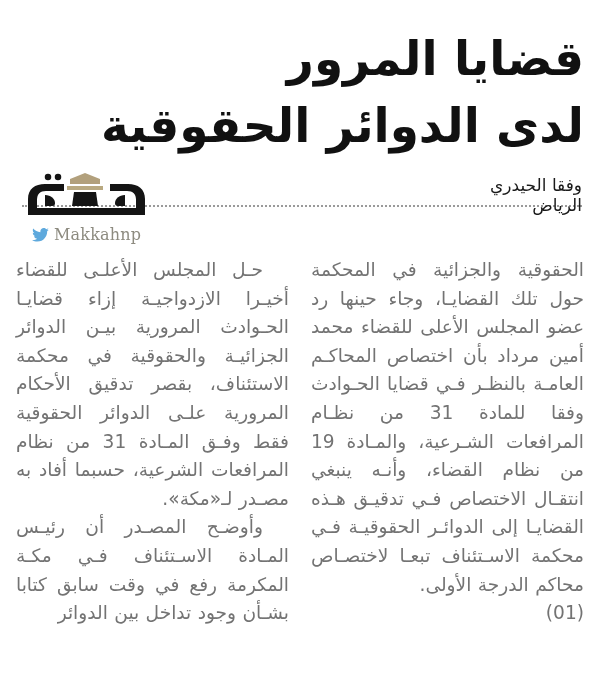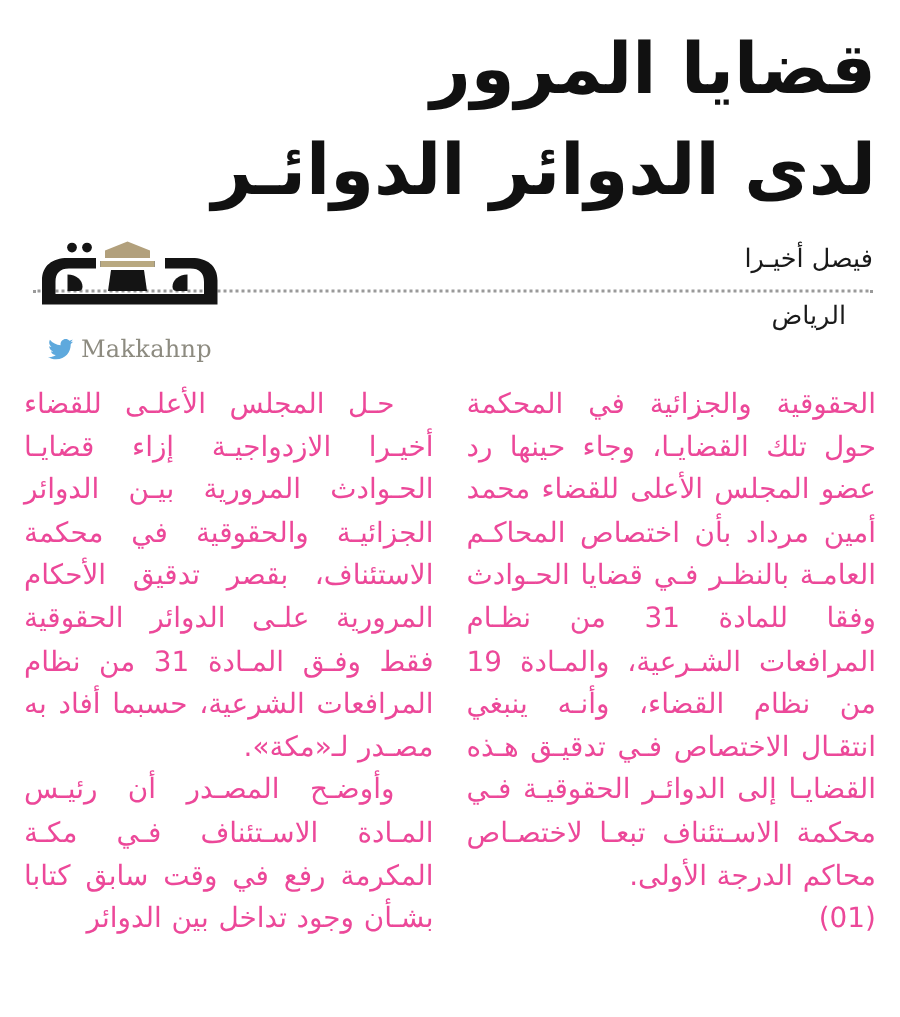--- a/index.html
+++ b/index.html
@@ -14,21 +14,21 @@
     overflow: hidden;
     font-family: "DejaVu Sans", "Liberation Sans", sans-serif;
     color: #151515;
     position: relative;
   }
 
   .clipping {
     width: 600px;
     height: 678px;
     box-sizing: border-box;
-    padding: 0 16px;
+    padding: 12px 16px;
     position: relative;
     background: #fff;
   }
 
   
   .headline {
     text-align: right;
     direction: rtl;
     padding-top: 14px;
     padding-left: 4px;
@@ -61,21 +61,21 @@
   }
   .logo-mark {
     display: block;
     width: 126px;
     height: 46px;
   }
   .twitter-row {
     display: flex;
     align-items: center;
     gap: 5px;
-    margin-top: 18px;
+    margin-top: 8px;
     padding-left: 10px;
   }
   .twitter-bird {
     width: 17px;
     height: 14px;
     flex: 0 0 auto;
   }
   .twitter-handle {
     font-family: "DejaVu Serif", "Liberation Serif", serif;
     font-size: 16px;
@@ -93,23 +93,21 @@
   .byline-author {
     font-size: 17px;
     font-weight: 400;
     color: #1a1a1a;
     letter-spacing: 0.3px;
     white-space: nowrap;
   }
   .byline-city {
     font-size: 17px;
     color: #1a1a1a;
-    margin-top: 18px;
     white-space: nowrap;
-    text-align: center;
   }
 
   .dotted-rule {
     position: absolute;
     left: 6px;
     right: 2px;
     top: 34px;
     height: 0;
     border-top: 2px dotted #9a9a9a;
   }
@@ -127,21 +125,21 @@
     direction: rtl;
   }
   .column {
     flex: 1 1 0;
     min-width: 0;
     direction: rtl;
     text-align: justify;
     text-align-last: right;
     font-size: 18.6px;
     line-height: 28.6px;
-    color: #ec4899;
+    color: #737373;
     font-weight: 400;
     word-spacing: 0.5px;
   }
   .column p {
     margin: 0;
   }
   .column p.indent {
     text-indent: 26px;
   }
   .page-ref {
@@ -156,21 +154,21 @@
     align-items: baseline;
   }
 </style>
 </head>
 <body>
 
 <div class="clipping">
 
   <div class="headline">
     <span class="headline-line">قضايا المرور</span>
-    <span class="headline-line">لدى الدوائر الدوائـر</span>
+    <span class="headline-line">لدى الدوائر الحقوقية</span>
   </div>
 
   <div class="masthead">
 
     <div class="dotted-rule"></div>
 
     <div class="logo-block">
       <svg class="logo-mark" viewBox="0 0 252 92" aria-hidden="true">
 
         <path d="M96 16 L126 4 L156 16 L156 26 L96 26 Z" fill="#b2a07c"></path>
@@ -190,21 +188,21 @@
       </svg>
       <div class="twitter-row">
         <svg class="twitter-bird" viewBox="0 0 24 20" aria-hidden="true">
           <path d="M24 2.4c-.9.4-1.8.7-2.8.8 1-.6 1.8-1.6 2.1-2.7-.9.6-2 1-3.1 1.2C19.4.6 18.1 0 16.7 0c-2.7 0-4.9 2.2-4.9 4.9 0 .4 0 .8.1 1.1C7.8 5.8 4.1 3.8 1.7.8c-.4.8-.7 1.6-.7 2.5 0 1.7.9 3.2 2.2 4.1-.8 0-1.6-.2-2.2-.6v.1c0 2.4 1.7 4.4 3.9 4.8-.4.1-.8.2-1.3.2-.3 0-.6 0-.9-.1.6 2 2.4 3.4 4.6 3.4-1.7 1.3-3.8 2.1-6.1 2.1-.4 0-.8 0-1.2-.1 2.2 1.4 4.8 2.2 7.5 2.2 9.1 0 14-7.5 14-14v-.6c1-.7 1.8-1.6 2.5-2.6z" fill="#5ea9dd"></path>
         </svg>
         <span class="twitter-handle">Makkahnp</span>
       </div>
     </div>
 
     <div class="byline-block">
-      <div class="byline-author">فيصل أخيـرا</div>
+      <div class="byline-author">وفقا الحيدري</div>
       <div class="byline-city">الرياض</div>
     </div>
   </div>
 
   <div class="columns">
 
     <div class="column">
       <p class="indent">حـل المجلس الأعلـى للقضاء أخيـرا الازدواجيـة إزاء قضايـا الحـوادث المرورية بيـن الدوائر الجزائيـة والحقوقية في محكمة الاستئناف، بقصر تدقيق الأحكام المرورية علـى الدوائر الحقوقية فقط وفـق المـادة 31 من نظام المرافعات الشرعية، حسبما أفاد به مصـدر لـ«مكة».</p>
       <p class="indent">وأوضـح المصـدر أن رئيـس المـادة الاسـتئناف فـي مكـة المكرمة رفع في وقت سابق كتابا بشـأن وجود تداخل بين الدوائر</p>
     </div>

